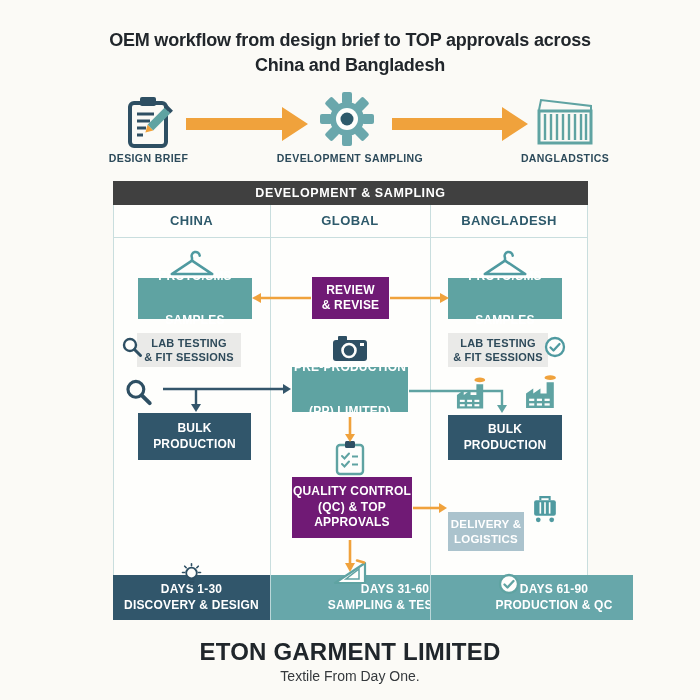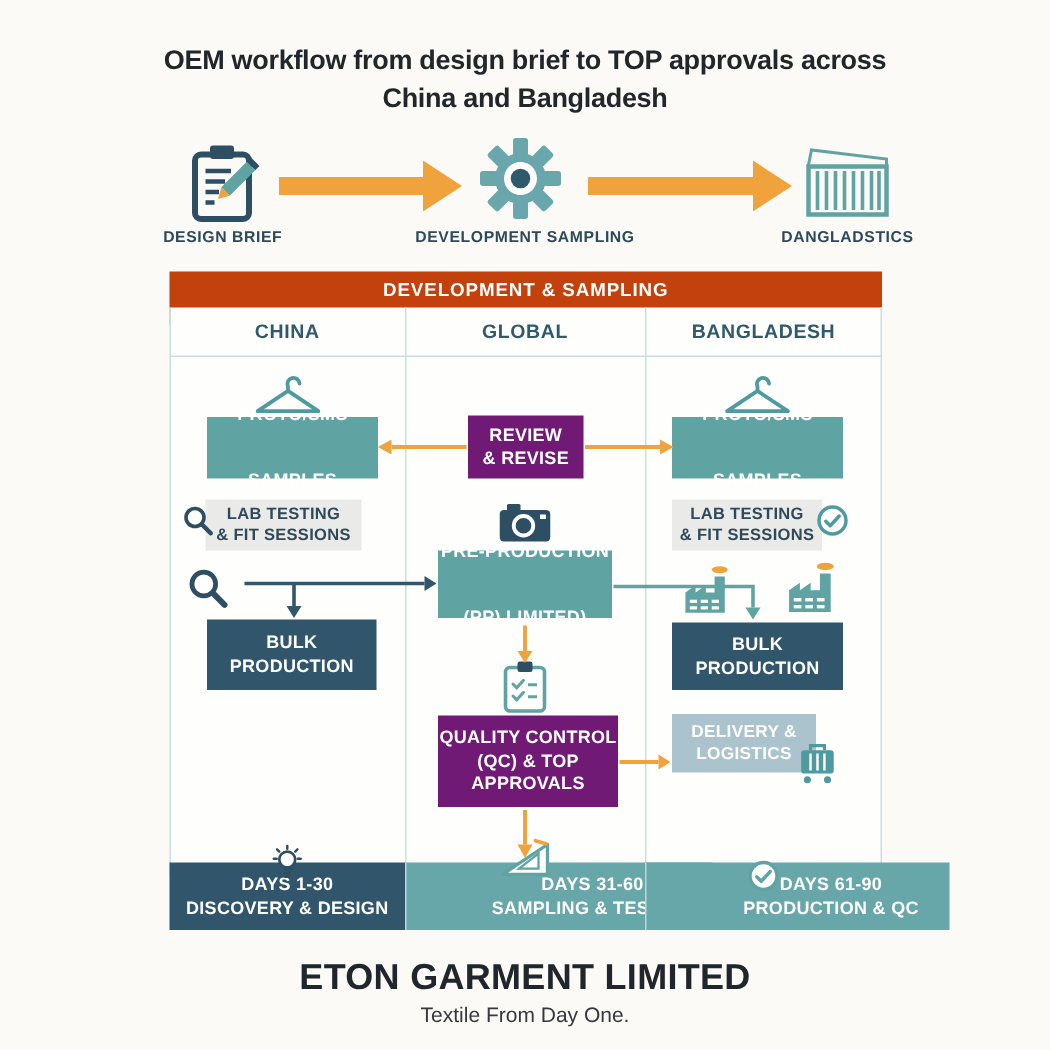--- a/index.html
+++ b/index.html
@@ -6,21 +6,21 @@
   #canvas{position:relative;width:700px;height:700px;background:#fbfaf6;
           font-family:Liberation Sans, sans-serif;overflow:hidden;}
   .abs{position:absolute;}
   
   .title{position:absolute;left:0;top:28px;width:700px;text-align:center;
          font-weight:bold;color:#21262b;font-size:18px;line-height:1.4;letter-spacing:-.2px;}
   
   .flowlbl{position:absolute;top:152px;text-align:center;font-weight:bold;
            color:#2c4a5a;font-size:10.5px;letter-spacing:.4px;}
   
-  .band{position:absolute;left:113px;top:181px;width:475px;height:36px;background:#c2410c;
+  .band{position:absolute;left:113px;top:181px;width:475px;height:36px;background:#404040;
         color:#fff;font-weight:bold;font-size:12.5px;letter-spacing:.6px;text-align:center;line-height:24px;}
   .tablebody{position:absolute;left:113px;top:205px;width:475px;height:380px;background:#fefefc;}
   .vline{position:absolute;top:205px;height:380px;width:1px;background:#c9dede;}
   .hline{position:absolute;height:1px;background:#c9dede;}
   .colhead{position:absolute;top:205px;height:32px;line-height:32px;text-align:center;
            font-weight:bold;color:#2e5a6b;font-size:13px;letter-spacing:.4px;z-index:2;}
   
   .node{position:absolute;display:flex;flex-direction:column;align-items:center;justify-content:center;
         text-align:center;font-weight:bold;z-index:2;}
   .node span{display:block;line-height:1.28;font-size:12px;letter-spacing:.2px;}
@@ -225,21 +225,21 @@
         <rect x="20" y="25" width="5" height="2.2"></rect>
       <rect x="5" y="29.5" width="5" height="2.2"></rect>
         <rect x="12.5" y="29.5" width="5" height="2.2"></rect>
         <rect x="20" y="29.5" width="5" height="2.2"></rect>
     </g>
   </svg>
   <div class="node darkbox" style="left:448px;top:415px;width:114px;height:45px">
     <span>BULK</span>
     <span>PRODUCTION</span>
   </div>
-  <div class="node steelbox" style="left:448px;top:476px;width:96px;height:39px">
+  <div class="node steelbox" style="left:448px;top:512px;width:76px;height:39px">
     <span>DELIVERY &amp;</span>
     <span>LOGISTICS</span>
   </div>
   <svg class="icon" style="left:530px;top:494px" width="31" height="31" viewBox="0 0 30 30">
     <path d="M10,6 v-3 h9 v3" fill="none" stroke="#4f9aa0" stroke-width="2"></path>
     <rect x="4" y="6" width="21" height="15" rx="2" fill="#4f9aa0"></rect>
     <g stroke="#fefefc" stroke-width="1.6">
       <line x1="10" y1="8" x2="10" y2="19"></line>
         <line x1="14.5" y1="8" x2="14.5" y2="19"></line>
         <line x1="19" y1="8" x2="19" y2="19"></line>

